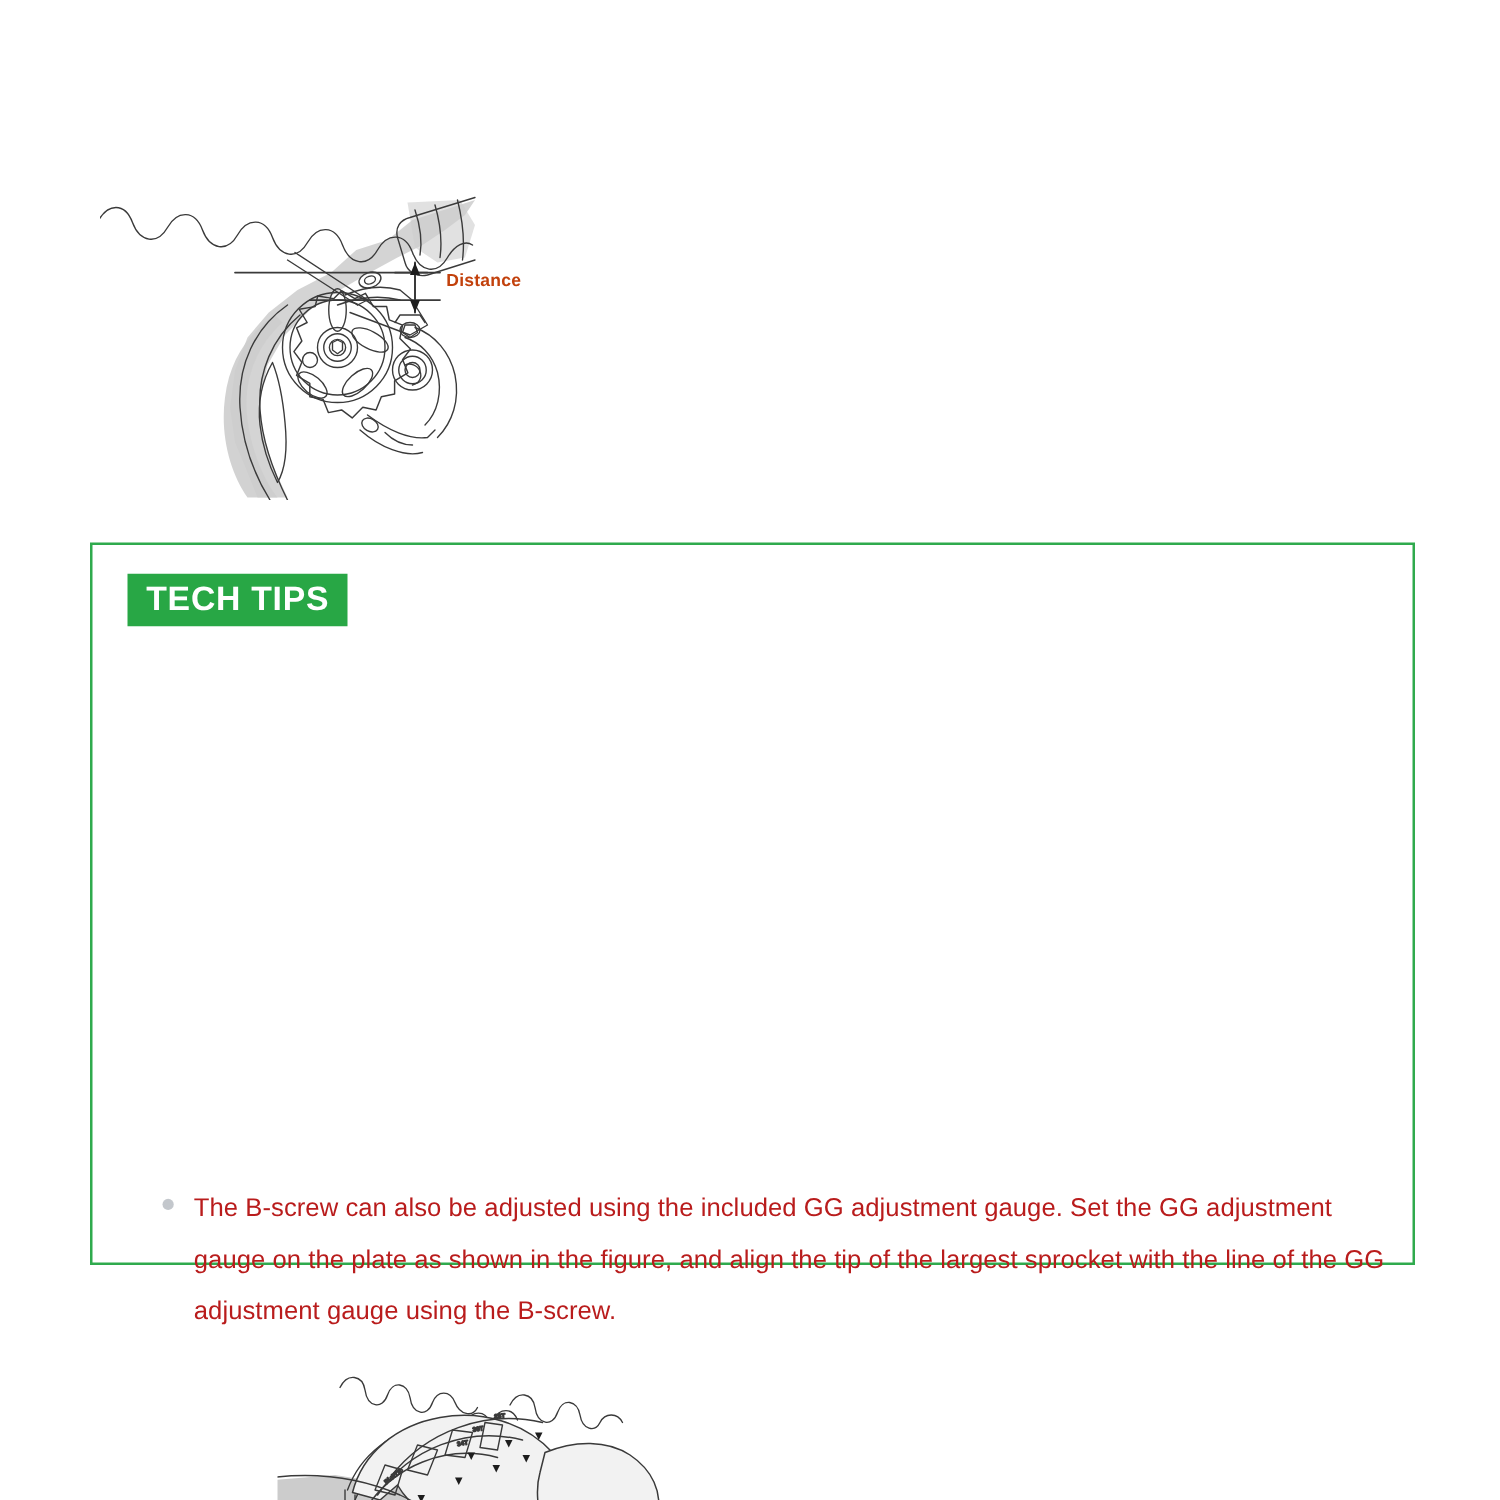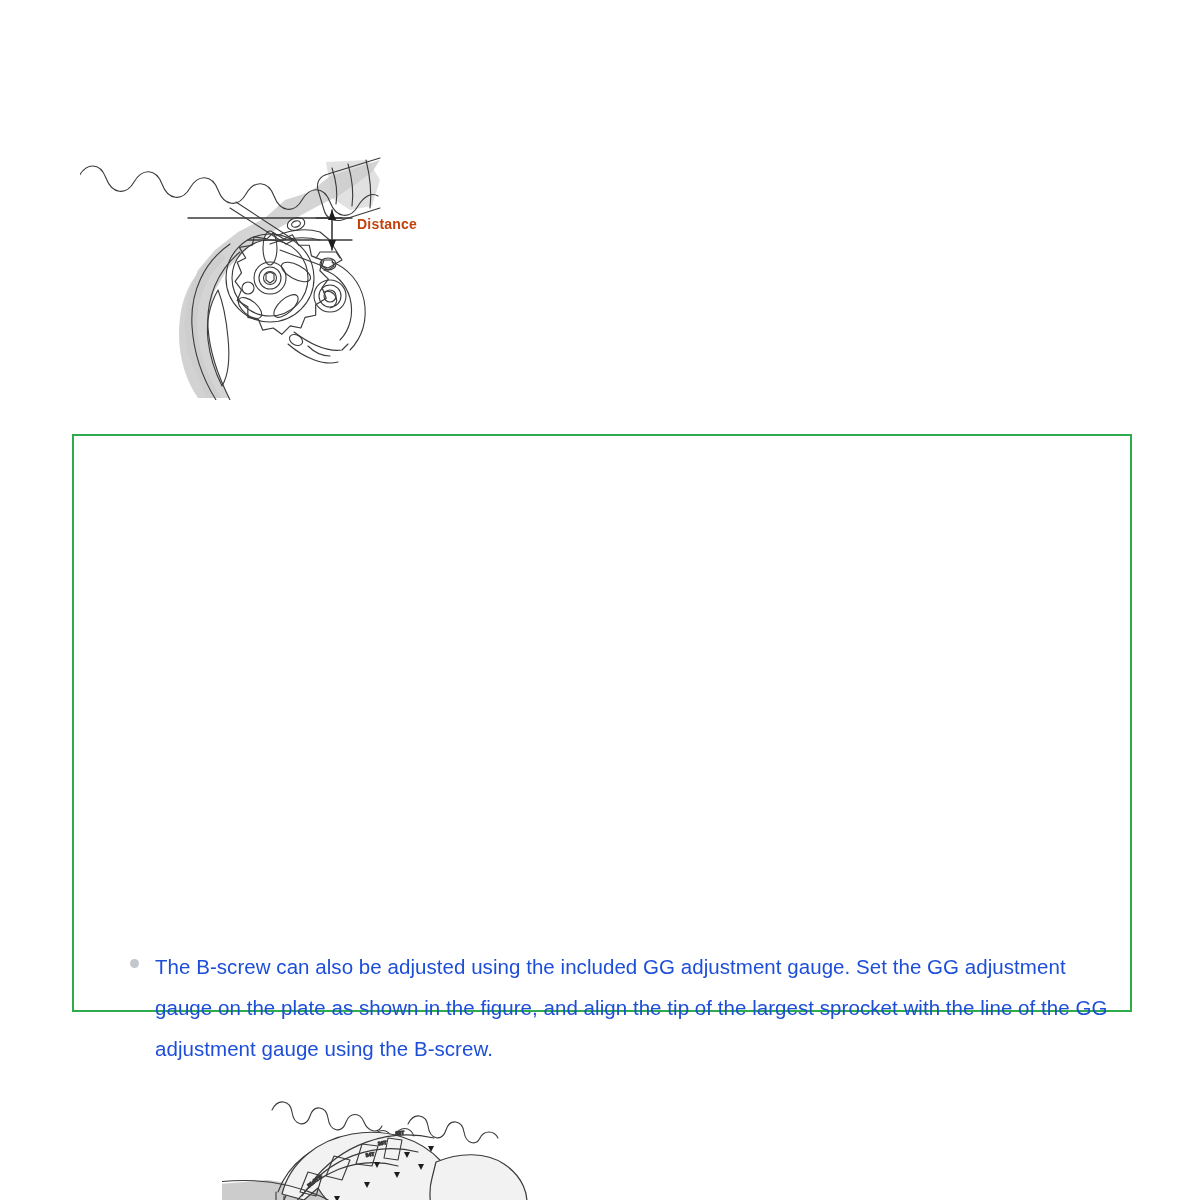--- a/index.html
+++ b/index.html
@@ -71,21 +71,21 @@
     height: 9px;
     border-radius: 50%;
     background: #c3c7cc;
     margin-top: 13px;
     margin-right: 16px;
     flex: 0 0 auto;
   }
   .bullet-text {
     font-size: 20.5px;
     line-height: 41px;
-    color: #1d4ed8;
+    color: #b91c1c;
     letter-spacing: 0.05px;
   }
 
   #bullet-1 { left: 56px; top: 510px; width: 990px; }
 
   
   #gauge-figure {
     position: absolute;
     left: 148px;
     top: 660px;
@@ -198,20 +198,21 @@
         <path d="M252 110 L248 100 L256 100 Z" fill="#1d1d1d" stroke="none"></path>
       </g>
     </g>
   </svg>
 </div>
 
 <div class="distance-label">Distance</div>
 
 <div id="tech-tips-panel">
 
+  <div id="tech-tips-badge">TECH TIPS</div>
 
   <div class="bullet-row" id="bullet-1">
     <span class="bullet-dot"></span>
     <span class="bullet-text">The B-screw can also be adjusted using the included GG adjustment gauge. Set the GG adjustment gauge on the plate as shown in the figure, and align the tip of the largest sprocket with the line of the GG adjustment gauge using the B-screw.</span>
   </div>
 
   <div id="gauge-figure">
     <svg viewBox="0 0 330 212" xmlns="http://www.w3.org/2000/svg">
       <defs>
         <clipPath id="gaugeclip">

